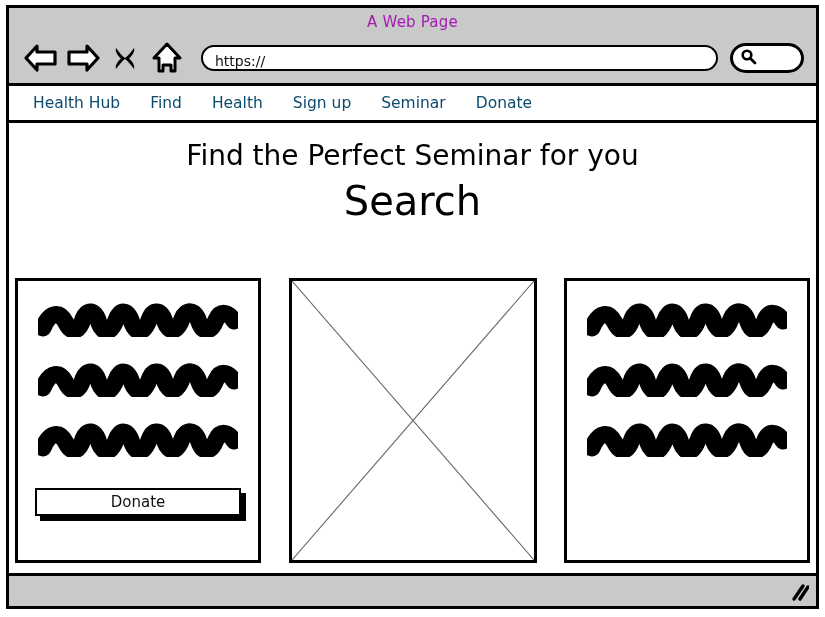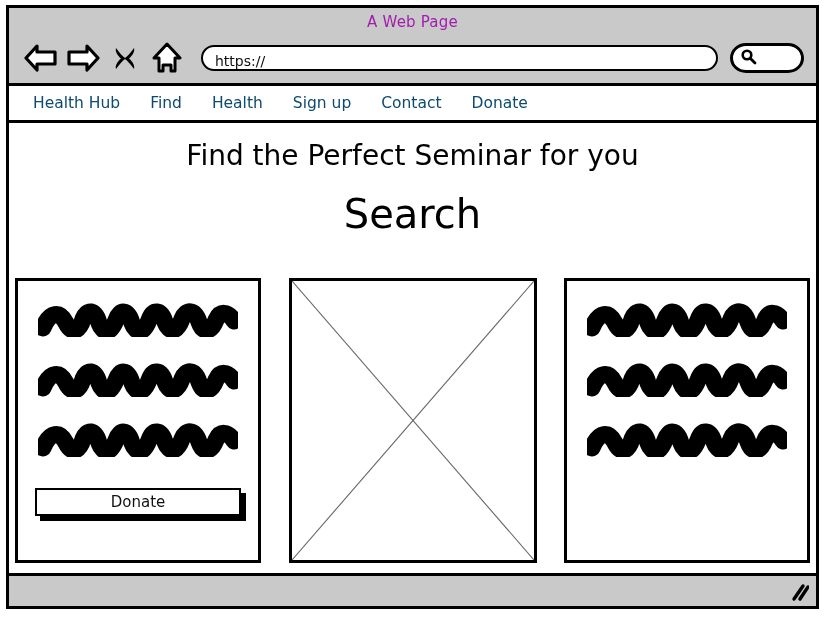--- a/index.html
+++ b/index.html
@@ -136,21 +136,21 @@
     font-size: 28px;
     color: #000000;
     margin-top: 18px;
     line-height: 1.05;
     white-space: nowrap;
   }
   .subhead {
     text-align: center;
     font-size: 40px;
     color: #000000;
-    margin-top: 23px;
+    margin-top: 10px;
     line-height: 1.05;
   }
 
   
   .panels {
     position: absolute;
     left: 6px;
     right: 6px;
     top: 155px;
     height: 285px;
@@ -266,21 +266,21 @@
       </div>
 
     </div>
   </div>
 
   <div class="site-nav">
     <div class="site-nav-item">Health Hub</div>
     <div class="site-nav-item">Find</div>
     <div class="site-nav-item">Health</div>
     <div class="site-nav-item">Sign up</div>
-    <div class="site-nav-item">Contact</div>
+    <div class="site-nav-item">Seminar</div>
     <div class="site-nav-item">Donate</div>
   </div>
 
   <div class="page-body">
 
     <div class="headline">Find the Perfect Seminar for you</div>
     <div class="subhead">Search</div>
 
     <div class="panels">
 

